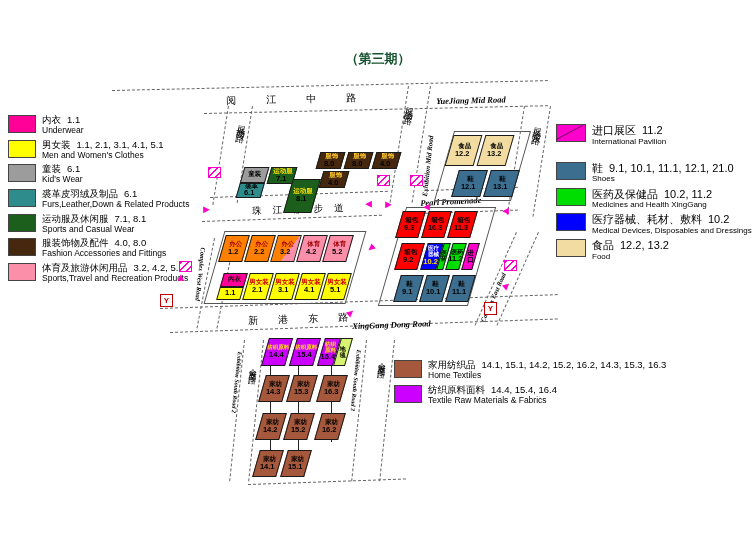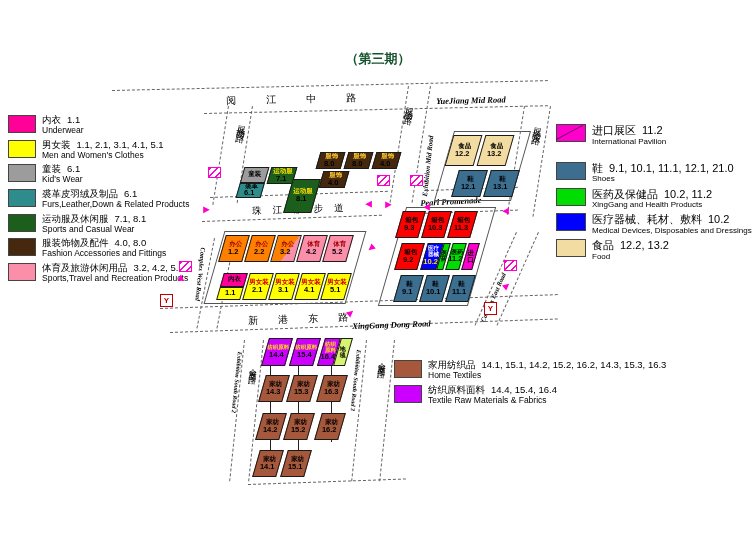--- a/index.html
+++ b/index.html
@@ -132,21 +132,21 @@
         <div class="sw" style="background: rgb(60, 110, 144);"></div>
         <div class="lt">
           <div class="l1"><span class="cn">鞋</span><span class="nums">9.1, 10.1, 11.1, 12.1, 21.0</span></div>
           <div class="l2">Shoes</div>
         </div>
       </div>
       <div class="leg-row">
         <div class="sw" style="background: rgb(0, 221, 0);"></div>
         <div class="lt">
           <div class="l1"><span class="cn">医药及保健品</span><span class="nums">10.2, 11.2</span></div>
-          <div class="l2">XingGang and Health Products</div>
+          <div class="l2">Medicines and Health XingGang</div>
         </div>
       </div>
       <div class="leg-row">
         <div class="sw" style="background: rgb(0, 0, 255);"></div>
         <div class="lt">
           <div class="l1"><span class="cn">医疗器械、耗材、敷料</span><span class="nums">10.2</span></div>
           <div class="l2">Medical Devices, Disposables and Dressings</div>
         </div>
       </div>
       <div class="leg-row">

